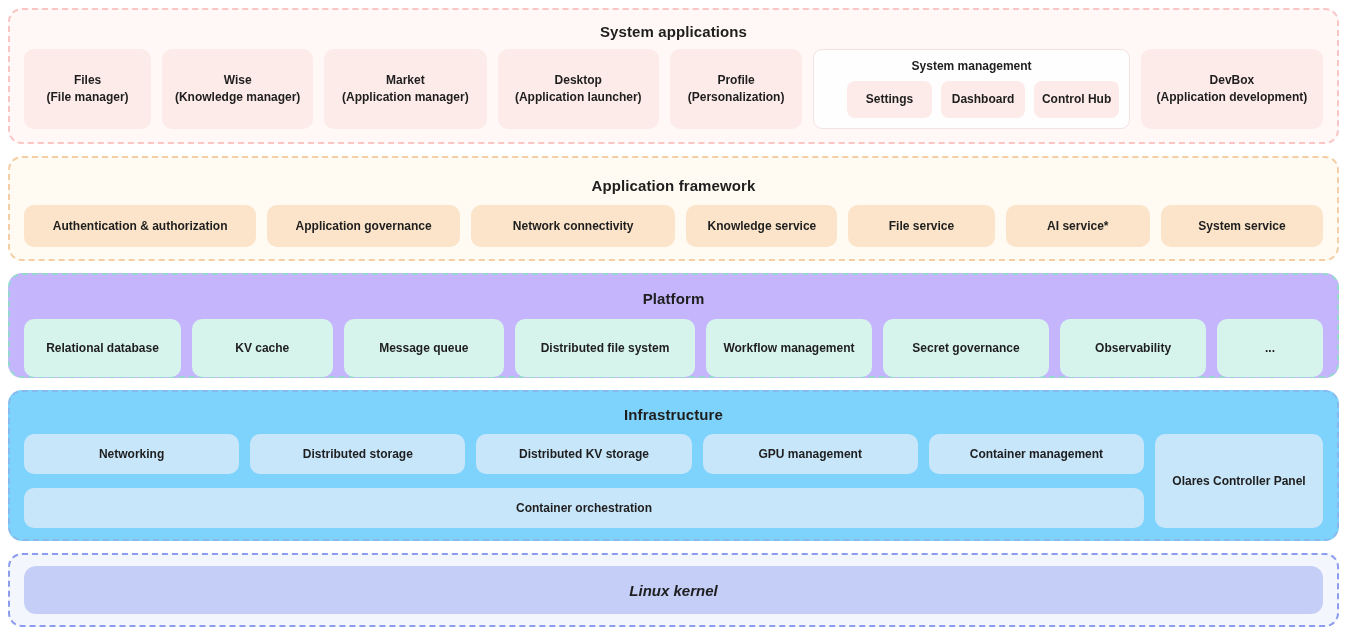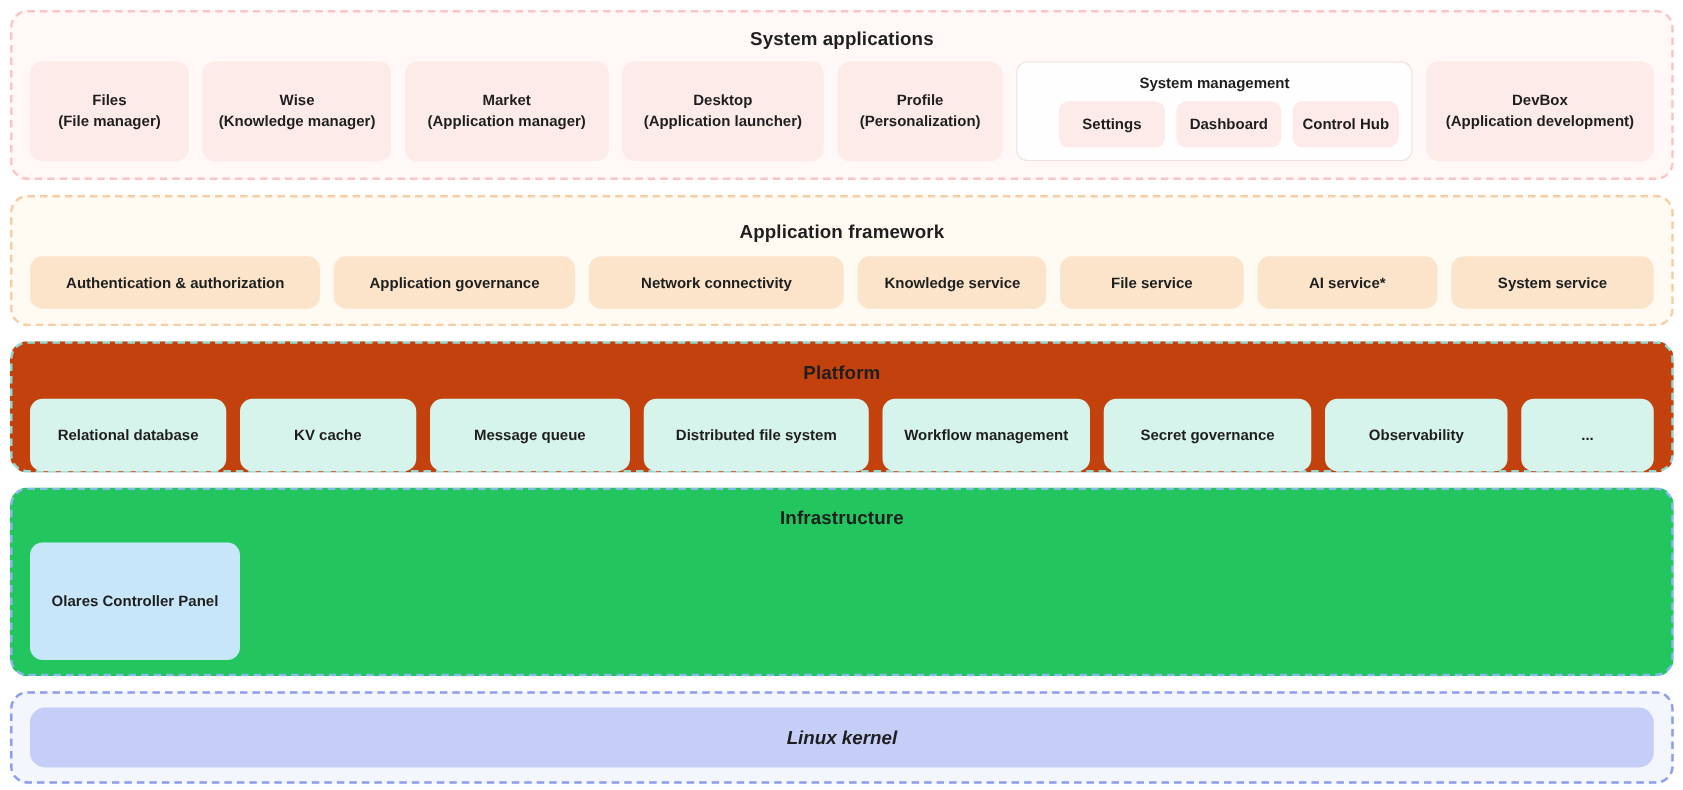--- a/index.html
+++ b/index.html
@@ -56,25 +56,25 @@
     font-weight: 700;
     margin-bottom: 8px;
   }
   .group-cards { display: flex; gap: 9px; flex: 1; padding-left: 23px; }
   .group-cards .card { flex: 1; border-radius: 8px; }
   
   .layer.framework { background: #fffaf2; border-color: #f4cfa5; height: 105px; padding-top: 19px; }
   .layer.framework .cards { margin-top: 11px; height: 42px; }
   .card.fw { background: #fbe4c9; }
   
-  .layer.platform { background: #c2410c; border-color: #96d8d0; height: 105px; padding-top: 15px; }
+  .layer.platform { background: #c4b5fd; border-color: #96d8d0; height: 105px; padding-top: 15px; }
   .layer.platform .cards { margin-top: 12px; height: 58px; }
   .card.pf { background: #d7f4ec; }
   
-  .layer.infra { background: #22c55e; border-color: #87b9ed; height: 151px; padding-top: 14px; }
+  .layer.infra { background: #7dd3fc; border-color: #87b9ed; height: 151px; padding-top: 14px; }
   .infra-body { display: flex; gap: 11px; margin-top: 11px; height: 94px; }
   .infra-left { flex: 1; display: flex; flex-direction: column; gap: 14px; }
   .infra-row { display: flex; gap: 11px; flex: 1; }
   .card.inf { background: #c8e6fa; }
   .infra-row .card { flex: 1; }
   .infra-side { width: 168px; background: #c8e6fa; }
   
   .layer.kernel { background: #f4f6fd; border-color: #8c9cee; height: 74px; padding-top: 11px; padding-bottom: 11px; }
   .card.krn {
     background: #c4cef7;
@@ -151,20 +151,32 @@
       <div class="card pf" style="flex:169">Workflow management</div>
       <div class="card pf" style="flex:169">Secret governance</div>
       <div class="card pf" style="flex:147">Observability</div>
       <div class="card pf" style="flex:103">...</div>
     </div>
   </section>
 
   <section class="layer infra">
     <h2 class="layer-title">Infrastructure</h2>
     <div class="infra-body">
+      <div class="infra-left">
+        <div class="infra-row">
+          <div class="card inf">Networking</div>
+          <div class="card inf">Distributed storage</div>
+          <div class="card inf">Distributed KV storage</div>
+          <div class="card inf">GPU management</div>
+          <div class="card inf">Container management</div>
+        </div>
+        <div class="infra-row">
+          <div class="card inf">Container orchestration</div>
+        </div>
+      </div>
       <div class="card inf infra-side">Olares Controller Panel</div>
     </div>
   </section>
 
   <section class="layer kernel">
     <div class="card krn">Linux kernel</div>
   </section>
 
 </div>
 

